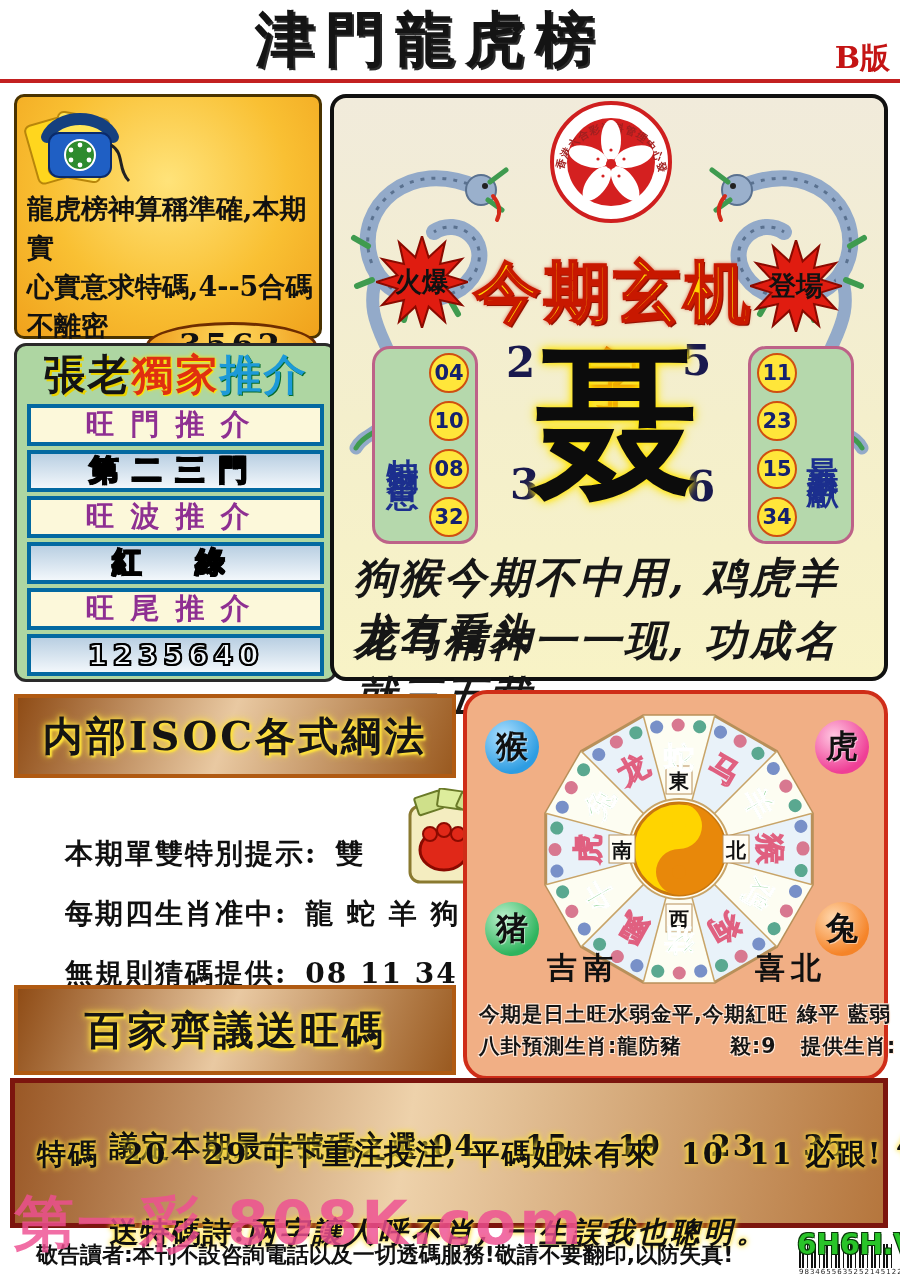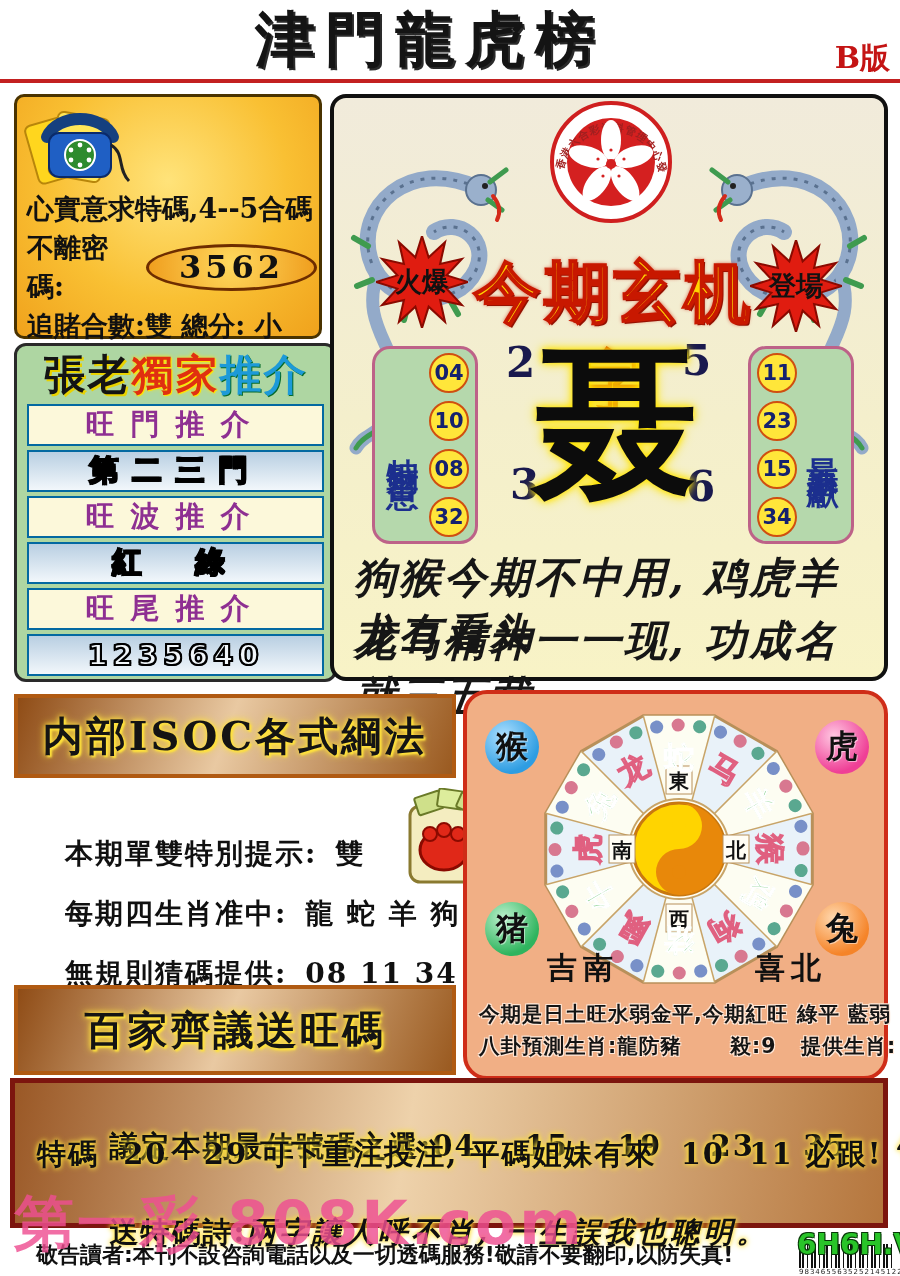--- a/index.html
+++ b/index.html
@@ -28,21 +28,21 @@
     background:radial-gradient(circle at 50% 40%, #ffd95e, #ef9c1c);
     border:3px solid #6e2d00; border-radius:50%; font-size:32px; letter-spacing:4px; }
 
   
   .zhang{ position:absolute; left:14px; top:343px; width:323px; height:339px;
     background:#aed6a2; border:3px solid #2a2a2a; border-radius:12px; padding:4px 8px; }
   .zhang-header{ text-align:center; font-size:42px; font-weight:900; letter-spacing:2px; line-height:50px;}
   .zh-black{ color:#141414; text-shadow:2px 2px 0 #e8d200; }
   .zh-red{ color:#e03010; text-shadow:0 0 4px #ffe400, 1px 1px 0 #ffe400; }
   .zh-blue{ color:#1d9ad8; text-shadow:1px 1px 0 #066a2a; }
-  .zrow{ height:42px; margin:4px 2px; border:2px solid #0369a1; display:flex;
+  .zrow{ height:42px; margin:4px 2px; border:4px solid #0369a1; display:flex;
     align-items:center; justify-content:center; font-weight:900; font-size:29px; }
   .zrow.lab{ background:#fcf8da; color:#8e2f92; letter-spacing:16px; font-family:"DejaVu Serif",serif; }
   .zrow.val{ background:linear-gradient(180deg,#b9cfe2,#f2f7fb); color:#f2f7fb;
     -webkit-text-stroke:2px #000; letter-spacing:14px;
     text-shadow:-1px -1px 0 #000,1px -1px 0 #000,-1px 1px 0 #000,1px 1px 0 #000; }
   .zrow.val .red{ color:#e02020; margin-right:40px; }
   .zrow.val .green{ color:#22ae3c; }
   .zrow.val.num{ letter-spacing:5px; }
 
   
@@ -159,20 +159,21 @@
       <circle cx="57" cy="52" r="15" fill="#2e8b2e" stroke="#fff" stroke-width="2"></circle>
       <circle cx="57" cy="42" r="2.4" fill="#fff"></circle>
         <circle cx="66" cy="47" r="2.4" fill="#fff"></circle>
       <circle cx="66" cy="57" r="2.4" fill="#fff"></circle>
         <circle cx="57" cy="62" r="2.4" fill="#fff"></circle>
       <circle cx="48" cy="57" r="2.4" fill="#fff"></circle>
         <circle cx="48" cy="47" r="2.4" fill="#fff"></circle>
       <path d="M88,42 C102,50 94,66 106,78" stroke="#222" stroke-width="3" fill="none"></path>
     </svg>
     <div class="hotline-text">
+      <div>龍虎榜神算稱準確,本期實</div>
       <div>心實意求特碼,4--5合碼</div>
       <div class="code-line">
         <span>不離密碼:</span>
         <span class="code-oval">3562</span>
       </div>
       <div>追賭合數:雙  總分: 小</div>
     </div>
   </div>
 
   <div class="zhang">

